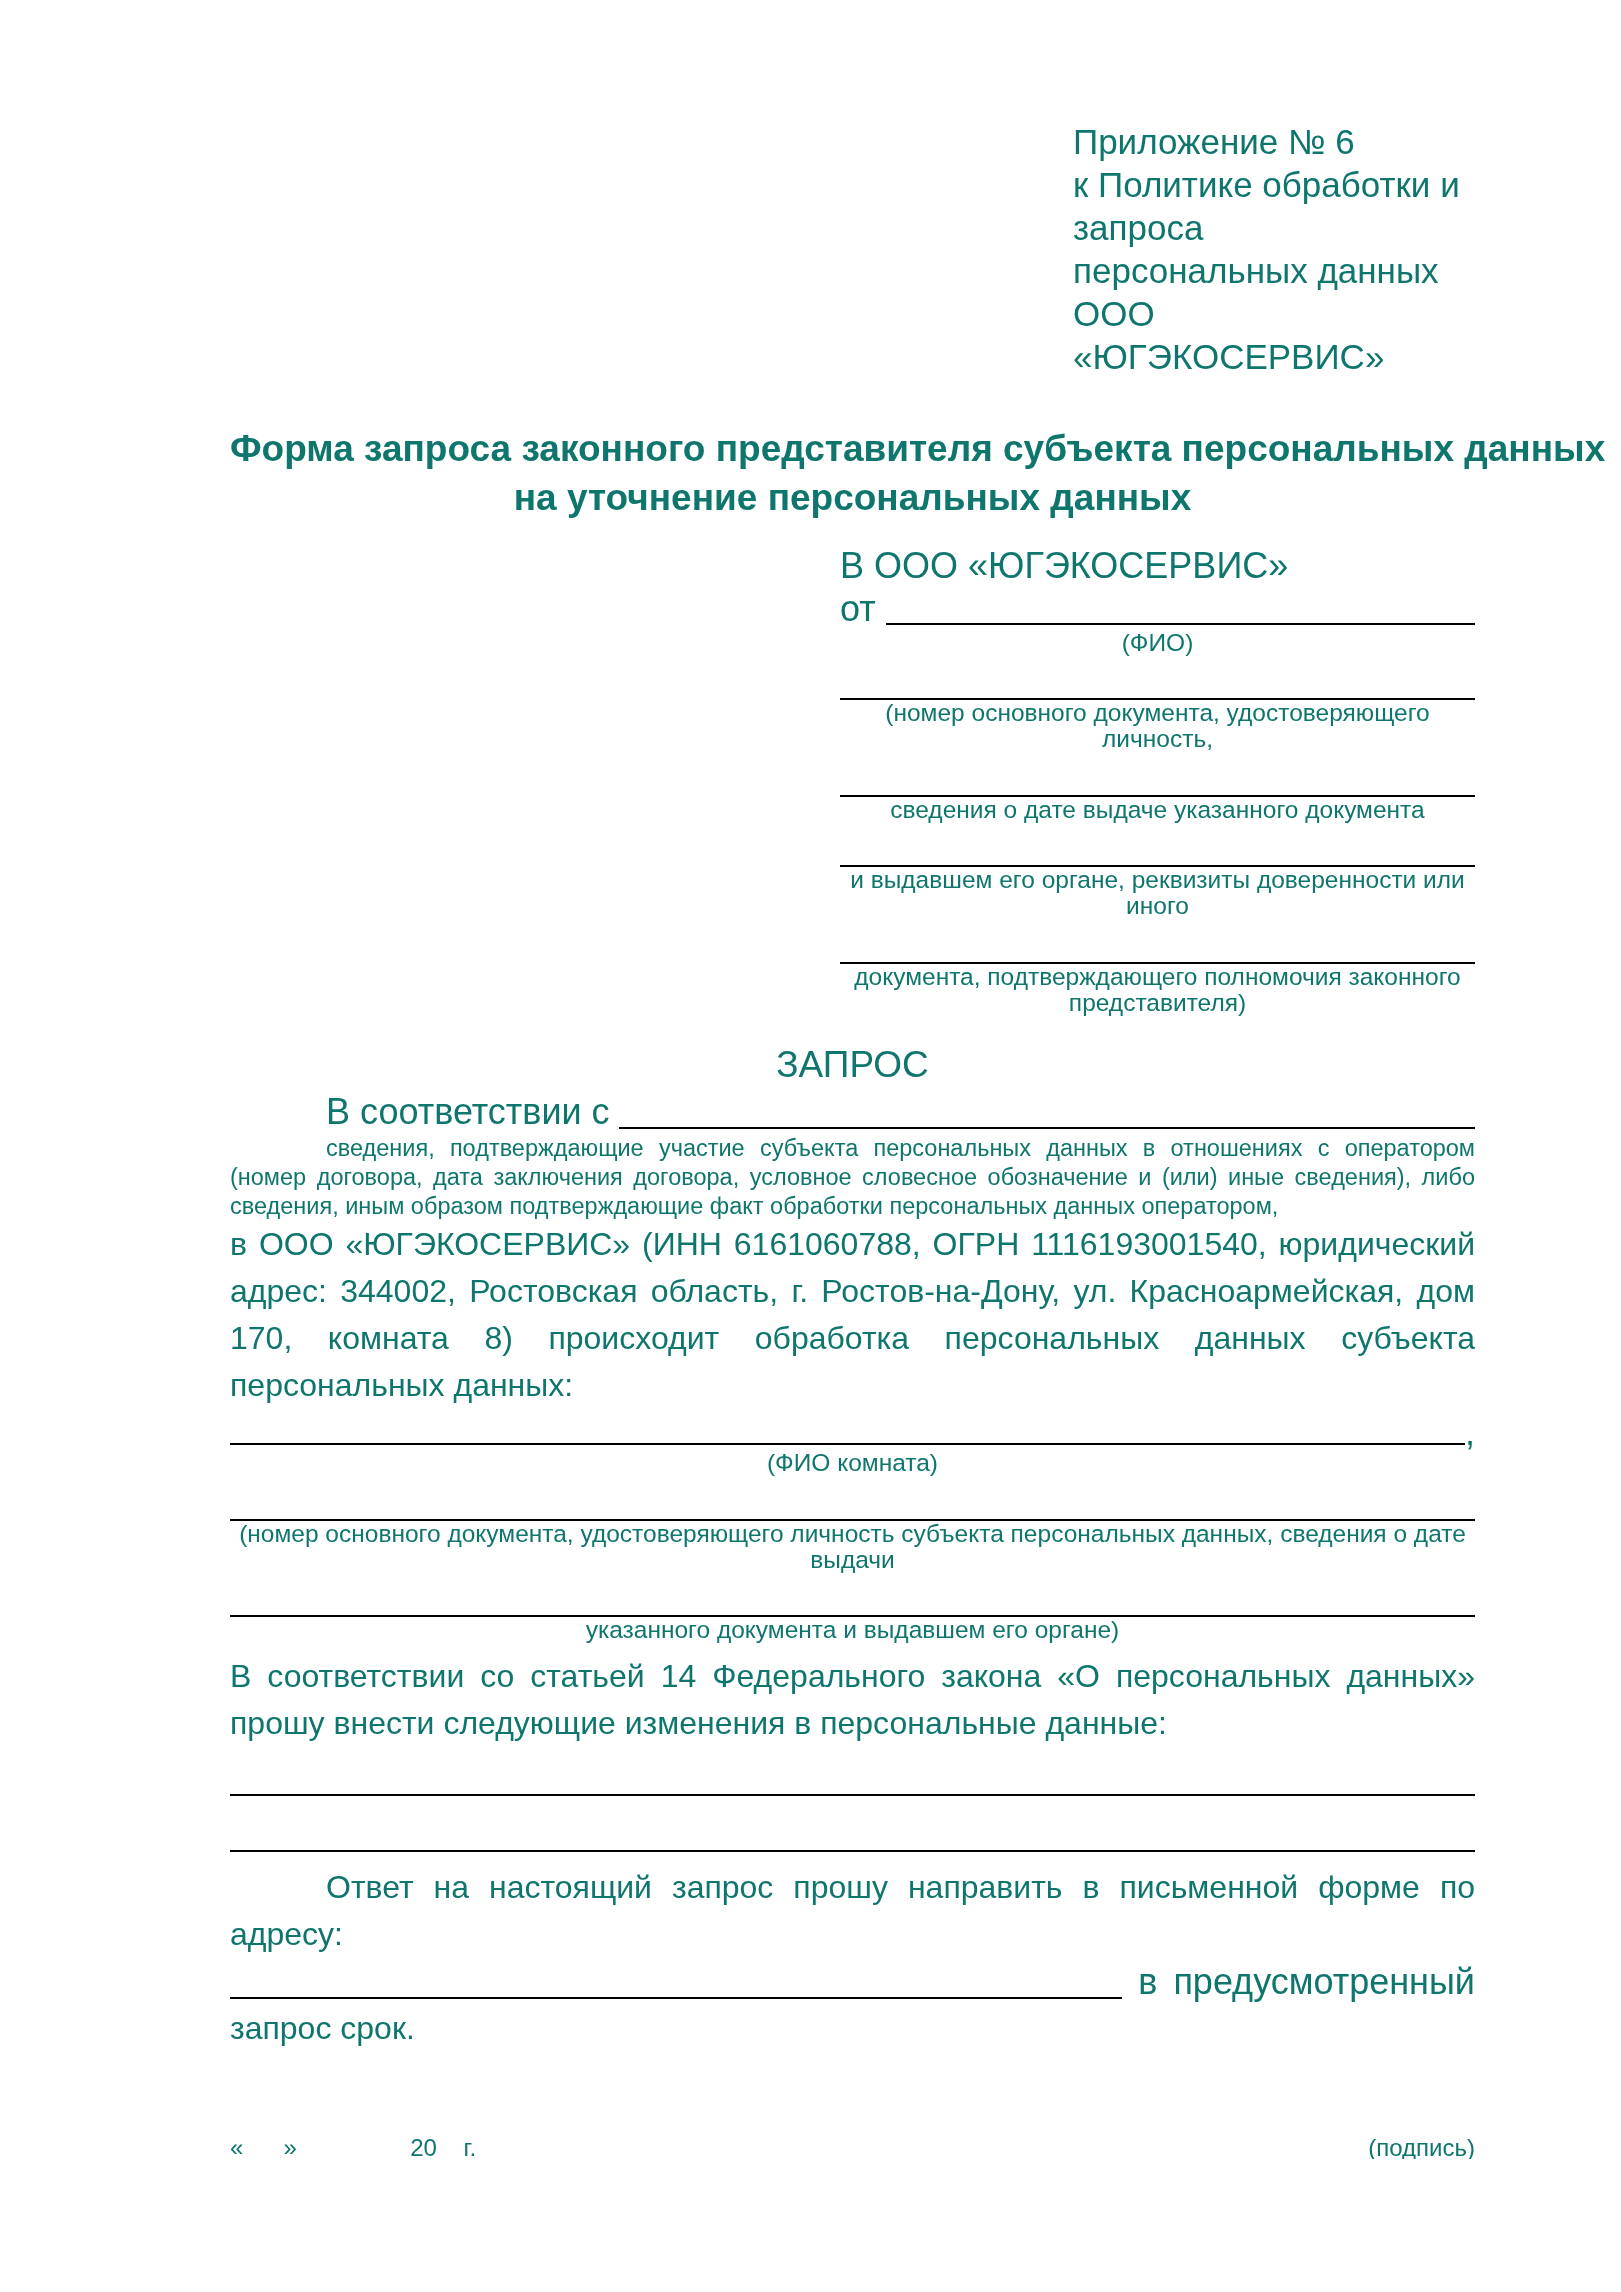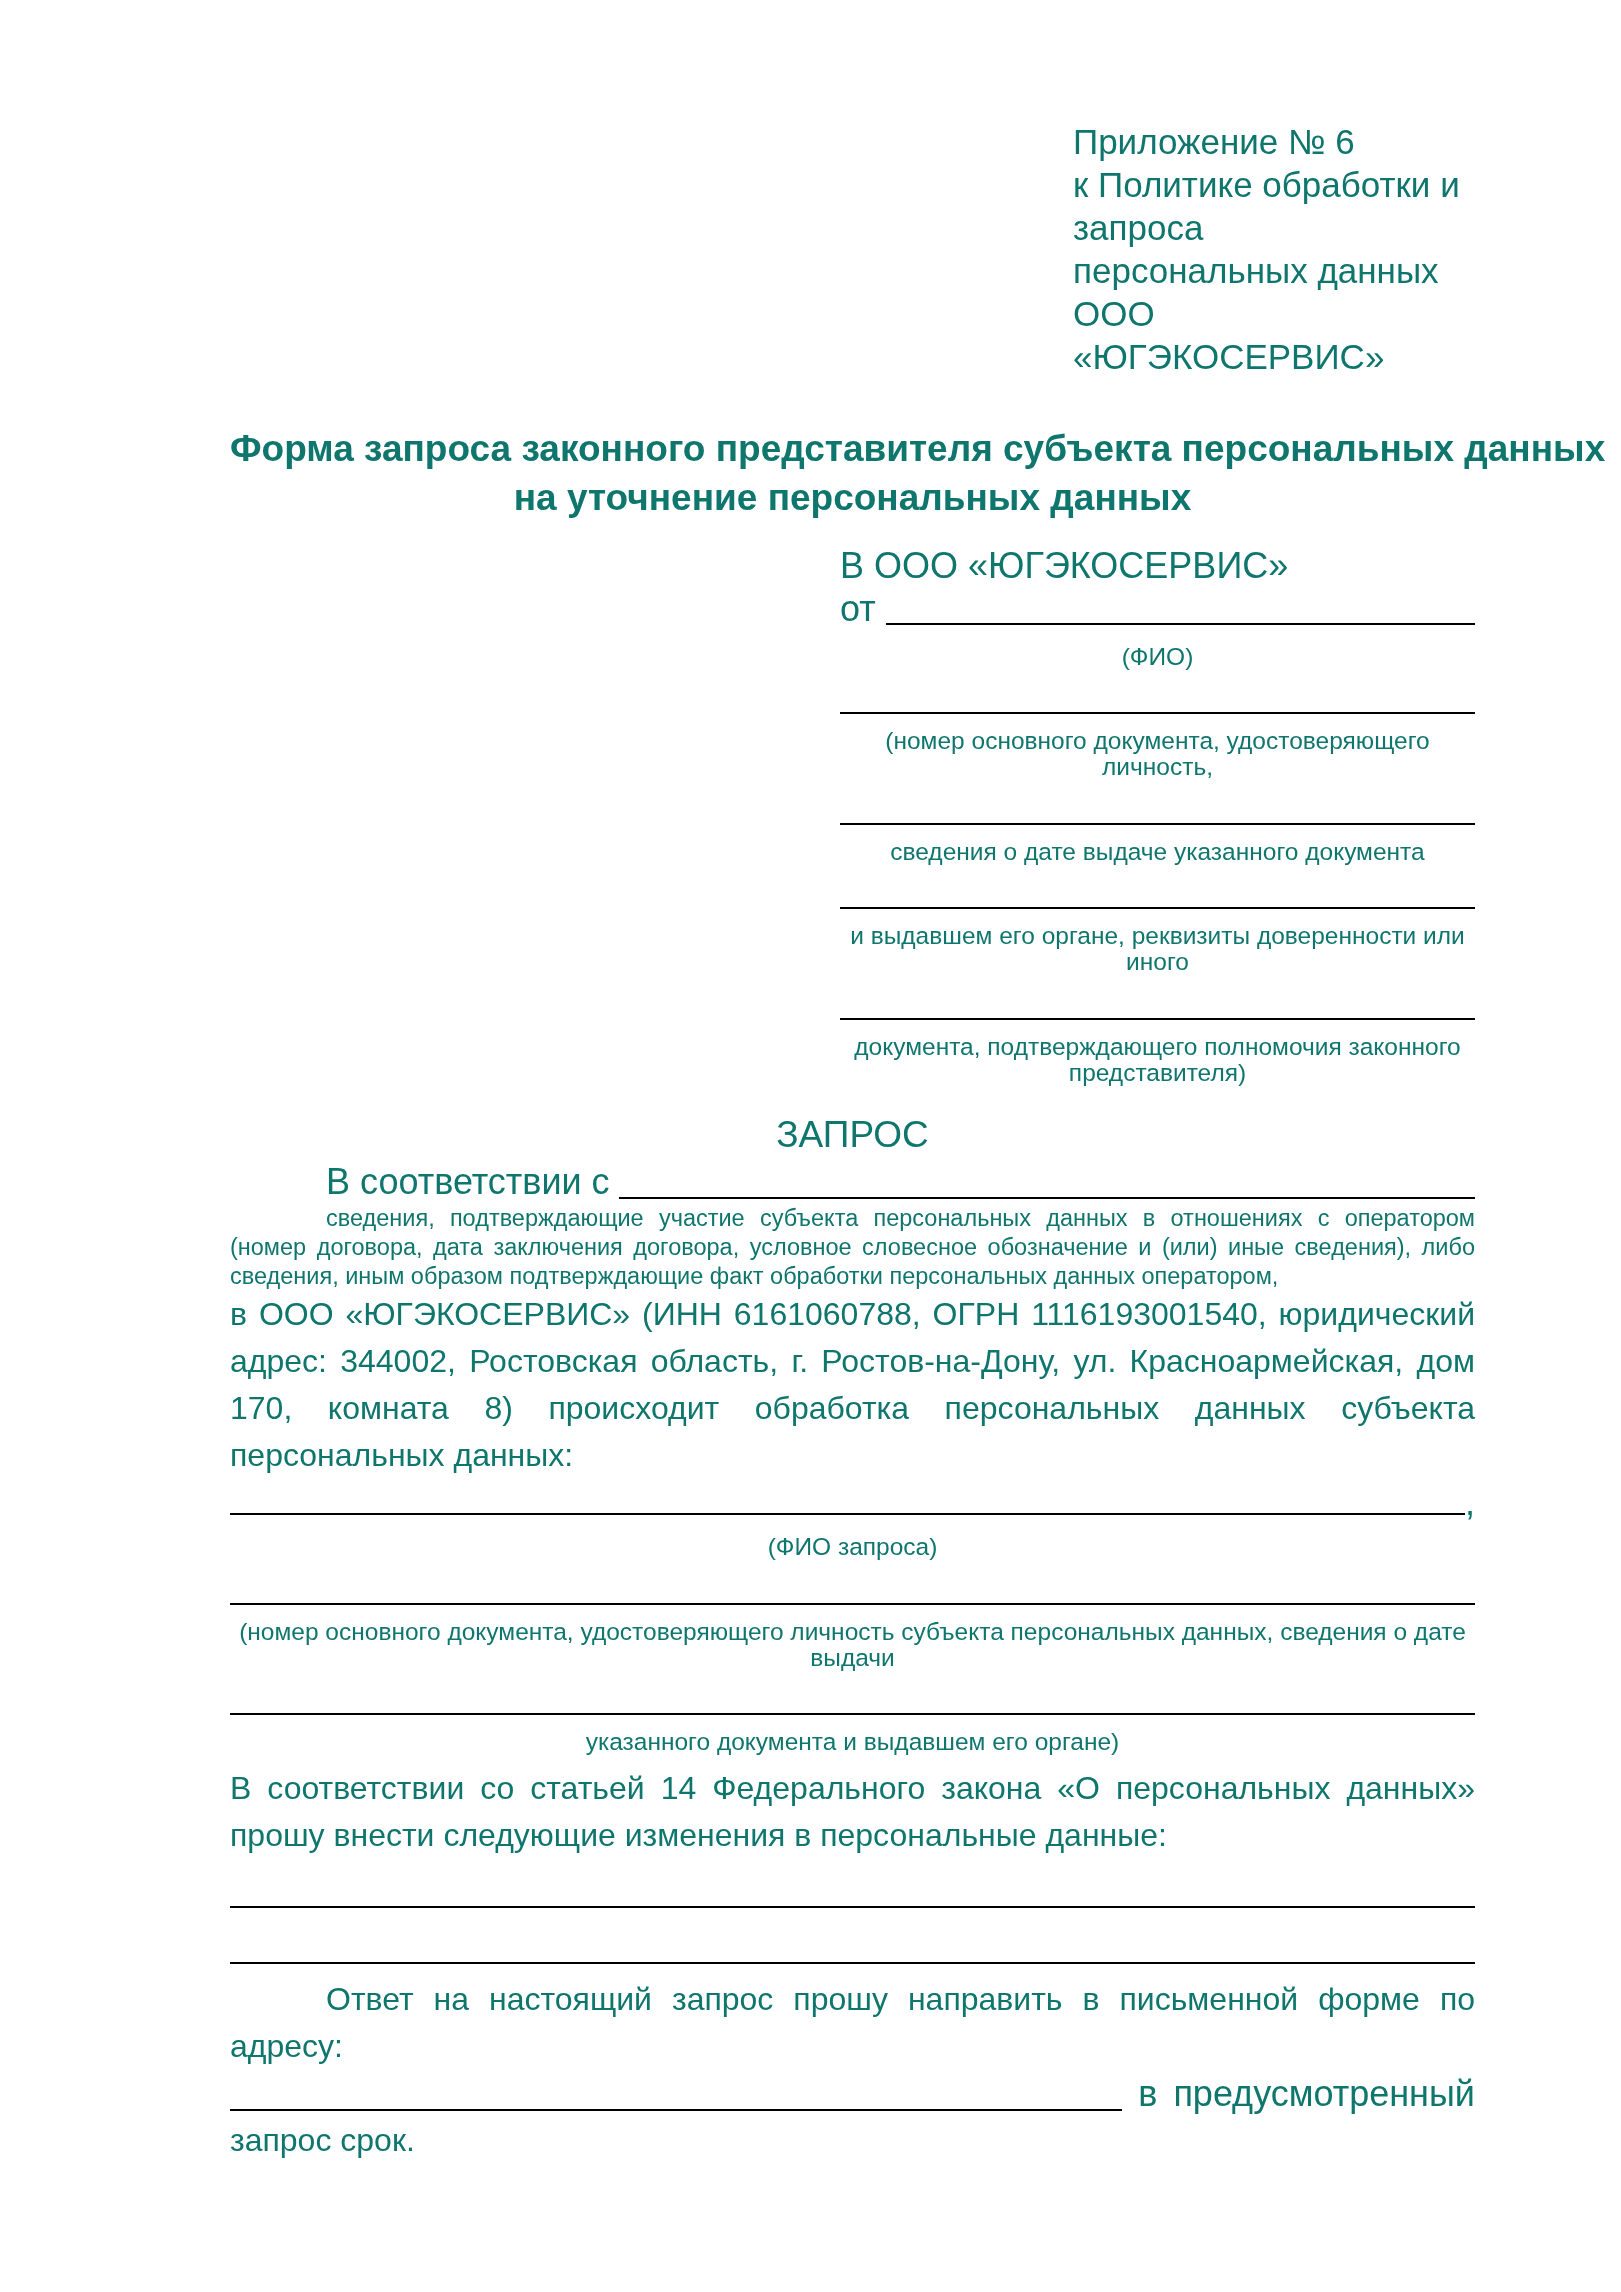--- a/index.html
+++ b/index.html
@@ -14,21 +14,21 @@
   }
   
   .annex { margin-left:843px; font-size:35px; line-height:43px; }
   
   .title { margin-top:46px; text-align:center; font-weight:bold; font-size:37px; line-height:49px; }
   .title div { white-space:nowrap; }
   
   .addressee { width:635px; margin-left:610px; margin-top:21.6px; font-size:36px; line-height:43px; }
   .row { display:flex; }
   .rule-fill { flex:1; border-bottom:2.9px solid #000; align-self:stretch; margin-bottom:4.9px; margin-left:9.8px; }
-  .caption { font-size:24.5px; line-height:26.5px; text-align:center;margin-top:14px; }
+  .caption { font-size:24.5px; line-height:26.5px; text-align:center; }
   .blank-group { margin-top:10.8px; }
   .hr { height:33px; border-bottom:2.9px solid #000; }
   
   .zapros { margin-top:25.5px; text-align:center; font-size:37px; line-height:45px; }
   .intro-row { display:flex; padding-left:96px; font-size:36px; line-height:45px; margin-top:2px; }
   .footnote { font-size:23.5px; line-height:29px; text-align:justify; text-indent:96px; }
   .body-par { font-size:32px; line-height:47px; text-align:justify; }
   .comma-row { display:flex; height:41px; font-size:36px; }
   .comma-row .rule-fill { margin-left:0; }
   .comma-row .comma { align-self:flex-end; line-height:35px; }
@@ -95,21 +95,21 @@
   </div>
 
   <p class="footnote">сведения, подтверждающие участие субъекта персональных данных в отношениях с оператором (номер договора, дата заключения договора, условное словесное обозначение и (или) иные сведения), либо сведения, иным образом подтверждающие факт обработки персональных данных оператором,</p>
 
   <p class="body-par">в ООО «ЮГЭКОСЕРВИС» (ИНН 6161060788, ОГРН 1116193001540, юридический адрес: 344002, Ростовская область, г. Ростов-на-Дону, ул. Красноармейская, дом 170, комната 8) происходит обработка персональных данных субъекта персональных данных:</p>
 
   <div class="comma-row">
     <span class="rule-fill"></span>
     <span class="comma">,</span>
   </div>
-  <div class="caption">(ФИО запроса)</div>
+  <div class="caption">(ФИО комната)</div>
 
   <div class="blank-group">
     <div class="hr"></div>
     <div class="caption">(номер основного документа, удостоверяющего личность субъекта персональных данных, сведения о дате выдачи</div>
   </div>
   <div class="blank-group">
     <div class="hr"></div>
     <div class="caption">указанного документа и выдавшем его органе)</div>
   </div>
 

